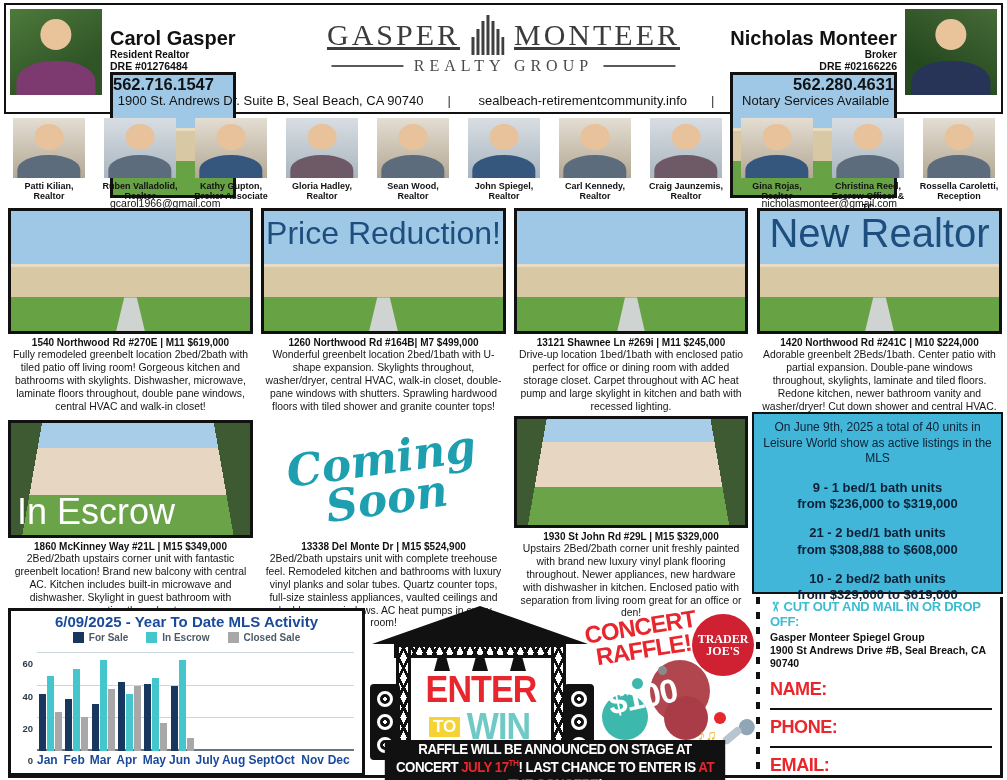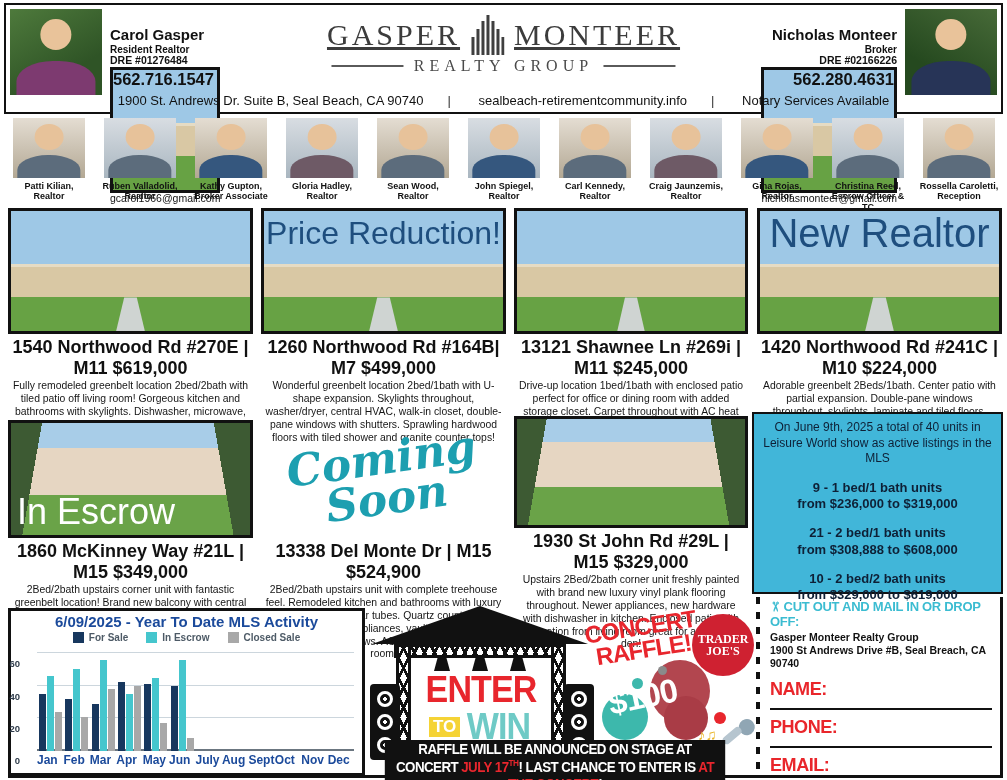--- a/index.html
+++ b/index.html
@@ -16,21 +16,21 @@
   .hphoto.nick  { right:4px; background:linear-gradient(210deg,#476a38,#25491f 70%); }
   .hphoto::before { content:""; position:absolute; top:12%; left:50%; transform:translateX(-50%);
     width:34%; height:36%; border-radius:50%; background:#e9c39a; }
   .hphoto::after { content:""; position:absolute; bottom:-12%; left:50%; transform:translateX(-50%);
     width:86%; height:52%; border-radius:46% 46% 0 0; }
   .hphoto.carol::after { background:#7d3a70; }
   .hphoto.nick::after  { background:#273457; }
   .agent { position:absolute; top:22px; line-height:1.12; }
   .agent.left  { left:104px; text-align:left; }
   .agent.right { right:104px; text-align:right; }
-  .agent .nm { font-weight:bold; font-size:15px; }
+  .agent .nm { font-weight:bold; font-size:20px; }
   .agent .tt { font-size:10px; font-weight:bold; }
   .agent .dre{ font-size:10.5px; font-weight:bold; }
   .agent .ph { font-size:16.5px; font-weight:bold; }
   .agent .em { font-size:10.5px; }
   .logo { position:absolute; left:50%; top:10px; transform:translateX(-50%);
     text-align:center; font-family:"Liberation Serif", serif; color:#3c3c3c; white-space:nowrap; }
   .logo-line1 { font-size:33px; letter-spacing:3px; display:flex; align-items:center; gap:10px; font-variant:small-caps;text-decoration:underline; }
   .logo-line1 span { font-variant:normal; }
   .logo-w { text-transform:uppercase; font-size:30px; }
   .logo-line2 { margin-top:2px; font-size:16px; letter-spacing:5px; display:flex; align-items:center; gap:10px; justify-content:center; color:#4a4a4a; }
@@ -71,38 +71,38 @@
       linear-gradient(260deg, #3d5a33 0 14%, transparent 14%),
       linear-gradient(#a8cde8 0 22%, #e6d6c2 22% 64%, #6aa348 64% 100%); height:118px; }
   .overlay { position:absolute; width:100%; text-align:center; }
   .ov-navy { top:4px; color:#1e4e7e; font-size:32px; }
   .ov-navy.big { font-size:40px; top:0; }
   .ov-white { bottom:2px; left:6px; text-align:left; color:#fff; font-size:36px; width:auto; }
   .coming { height:118px; display:flex; align-items:center; justify-content:center;
     transform:rotate(-8deg); color:#1d9fb0; font-family:"DejaVu Serif", serif;
     font-style:italic; font-weight:bold; font-size:44px; line-height:.9; text-align:center; }
   .cap { text-align:center; padding-top:3px; }
-  .cap .ttl { font-size:18px; font-weight:bold; margin:0; }
+  .cap .ttl { font-size:10px; font-weight:bold; margin:0; }
   .cap .dsc { font-size:10.4px; line-height:1.24; margin:1px 2px 0; color:#151515; }
   
   .mlsbox { position:absolute; left:752px; top:412px; width:251px; height:182px;
     background:#41b6d9; border:2px solid #111; text-align:center; color:#0e2036; padding:6px 8px; }
   .mlsbox .intro { font-size:12px; line-height:1.3; }
   .mlsbox .grp { font-size:13px; font-weight:bold; margin-top:13px; line-height:1.25; }
   
   .chartbox { position:absolute; left:8px; top:608px; width:357px; height:168px;
     border:3px solid #111; background:#fff; }
   .ctitle { text-align:center; font-size:15px; font-weight:bold; color:#1b4a9b; margin-top:2px; }
   .clegend { display:flex; justify-content:center; gap:18px; margin-top:2px; font-size:10px; color:#4d5a66; font-weight:bold; }
   .clegend .li { display:flex; align-items:center; gap:5px; }
   .clegend .sw { width:11px; height:11px; display:inline-block; }
   .cplot { position:absolute; left:26px; right:8px; top:42px; height:98px; }
   .grid { position:absolute; left:0; right:0; height:1px; background:#ccd6dd; }
   .grid.zero { background:#6b7680; height:2px; }
-  .ylab { position:absolute; right:100%; margin-right:17px; transform:translateY(50%);
+  .ylab { position:absolute; right:100%; margin-right:4px; transform:translateY(50%);
     font-size:9.5px; font-weight:bold; color:#2e3b4a; }
   .bars { position:absolute; left:0; right:0; top:0; bottom:0; display:flex; }
   .bgroup { flex:1; display:flex; align-items:flex-end; justify-content:center; gap:1px; }
   .bar { width:7px; }
   .xlabs { position:absolute; left:26px; right:8px; top:142px; display:flex; }
   .xlabs span { flex:1; font-size:12px; font-weight:bold; color:#1b4a9b; }
   
   .concert { position:absolute; left:370px; top:600px; width:384px; height:178px; }
   .roof { position:absolute; left:2px; top:6px; width:216px; height:38px; background:#111;
     clip-path:polygon(0 100%,50% 0,100% 100%); }
@@ -492,21 +492,21 @@
     <span class="bline">
       <span>RAFFLE WILL BE ANNOUNCED ON STAGE AT CONCERT </span><span class="red"><span>JULY 17</span><sup>TH</sup></span><span>! LAST CHANCE TO ENTER IS </span><span class="red">AT THE CONCERT</span><span>!</span>
     </span>
   </div>
 </div>
 
 <div class="form">
   <div class="cutline"></div>
   <div class="fhead"><span class="scis" style="position:static;display:inline-block;margin-right:3px;">✂</span><span>CUT OUT AND MAIL IN OR DROP OFF:</span></div>
   <div class="faddr">
-    <span>Gasper Monteer Realty Group</span><br>
+    <span>Gasper Monteer Spiegel Group</span><br>
     <span>1900 St Andrews Drive #B, Seal Breach, CA 90740</span>
   </div>
   <div class="flabel fname">NAME:</div>
   <div class="fline"></div>
   <div class="flabel fphone">PHONE:</div>
   <div class="fline"></div>
   <div class="flabel femail">EMAIL:</div>
   <div class="fline"></div>
 
 </div>

